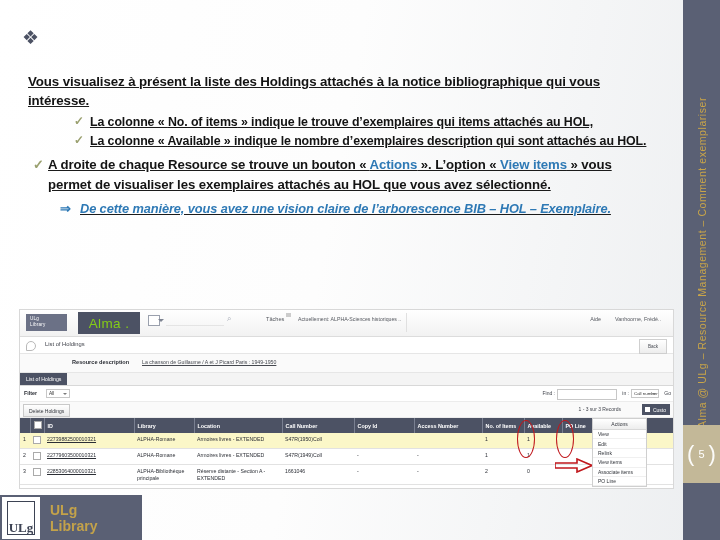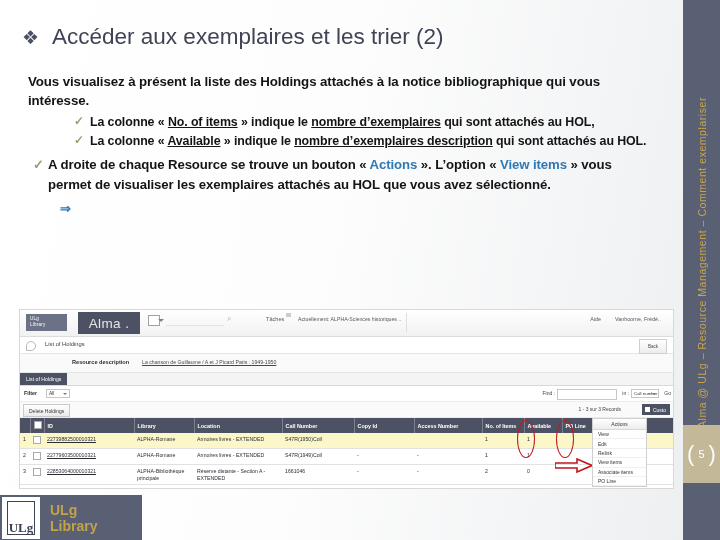--- a/index.html
+++ b/index.html
@@ -43,20 +43,21 @@
     display:flex;align-items:center;gap:13px;
   }
   #title-bullet{color:#4c5264;font-size:19px;line-height:1;}
   #title-text{
     color:#3f4455;font-size:22.5px;font-weight:400;white-space:nowrap;
   }
   
   #body{
     position:absolute;left:28px;top:72px;width:620px;
     color:#1b1b1b;
+    text-decoration:underline;
   }
   .p1{
     font-size:13.3px;line-height:19px;font-weight:600;color:#141414;
     letter-spacing:-.1px;
   }
   ul.lvl2{list-style:none;margin:4px 0 0 0;padding:0 0 0 62px;}
   ul.lvl2 li{
     position:relative;font-size:12.4px;line-height:17.5px;
     font-weight:600;color:#141414;margin-bottom:1px;letter-spacing:-.1px;
   }
@@ -93,21 +94,21 @@
     position:relative;height:26px;background:linear-gradient(#ffffff,#f2f2f2);
     border-bottom:1px solid #dcdcdc;
   }
   .ulg-mini{
     position:absolute;left:6px;top:4px;width:41px;height:17px;
     background:#6b7186;color:#fff;font-size:4.6px;line-height:6px;
     padding:2px 0 0 4px;box-sizing:border-box;letter-spacing:.2px;
   }
   .alma-logo{
     position:absolute;left:58px;top:2px;width:62px;height:22px;
-    background:#4c5264;color:#e5e5e5;font-size:13.5px;
+    background:#4c5264;color:#84cc16;font-size:13.5px;
     display:flex;align-items:center;justify-content:center;letter-spacing:.4px;
   }
   .alma-search{
     position:absolute;left:128px;top:5px;width:10px;height:9px;
     border:1px solid #9aa0ad;background:#fff;
   }
   .alma-search::after{content:"";position:absolute;right:-5px;top:3px;border:3px solid transparent;border-top-color:#7e8492;}
   .alma-searchline{
     position:absolute;left:146px;top:5px;width:58px;height:10px;border-bottom:1px solid #e4e4e4;
   }
@@ -212,42 +213,41 @@
   }
   #arrow-ann{position:absolute;left:555px;top:458px;width:38px;height:15px;}
 </style>
 </head>
 <body>
 
 <div id="slide">
 
   <div id="title-row">
     <span id="title-bullet">❖</span>
-    <span id="title-text">Accéder aux exemplaires et les trier (2)</span>
   </div>
 
   <div id="body">
 
     <div class="p1">Vous visualisez à présent la liste des Holdings attachés à la notice bibliographique qui vous intéresse.</div>
 
     <ul class="lvl2">
       <li>
-        <span class="tick">✓</span><span>La colonne « </span><span class="u">No. of items</span><span> » indique le </span><span class="u">nombre d’exemplaires</span><span> qui sont attachés au HOL,</span>
+        <span class="tick">✓</span><span>La colonne « </span><span class="u">No. of items</span><span> » indique le </span><span class="u">trouve d’exemplaires</span><span> qui items attachés au HOL,</span>
       </li>
       <li>
         <span class="tick">✓</span><span>La colonne « </span><span class="u">Available</span><span> » indique le </span><span class="u">nombre d’exemplaires description</span><span> qui sont attachés au HOL.</span>
       </li>
     </ul>
 
     <ul class="lvl1">
       <li>
         <span class="tick">✓</span><span>A droite de chaque Resource se trouve un bouton « </span><span class="blue">Actions</span><span> ». L’option « </span><span class="blue">View items</span><span> » vous permet de visualiser les exemplaires attachés au HOL que vous avez sélectionné.</span>
         <ul class="lvl3">
           <li>
-            <span class="arw">⇒</span>
+            <span class="arw">⇒</span><span>De cette manière, vous avez une vision claire de l’arborescence BIB – HOL – Exemplaire.</span>
           </li>
         </ul>
       </li>
     </ul>
   </div>
 
   <div id="shot">
 
     <div class="alma-top">
       <div class="ulg-mini">

